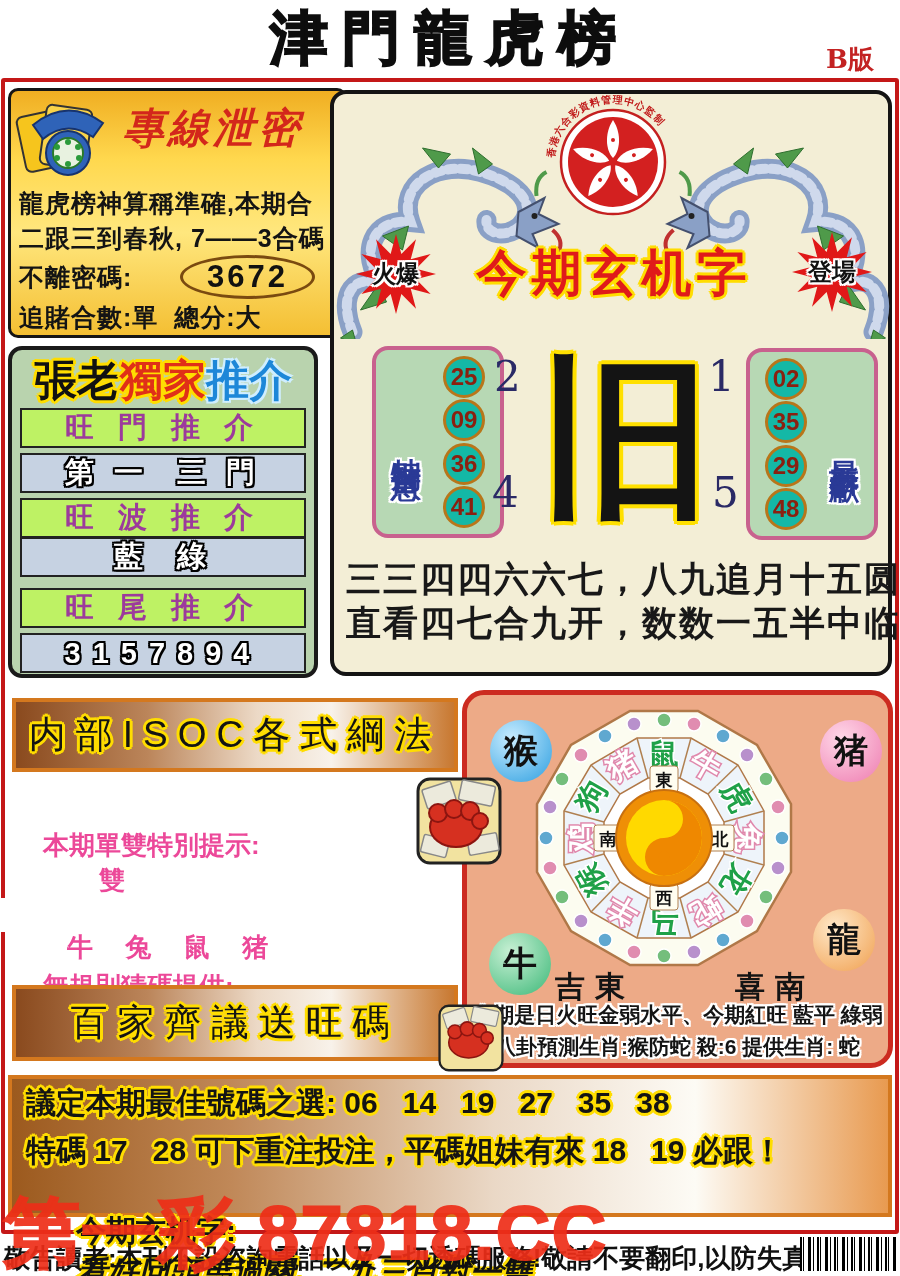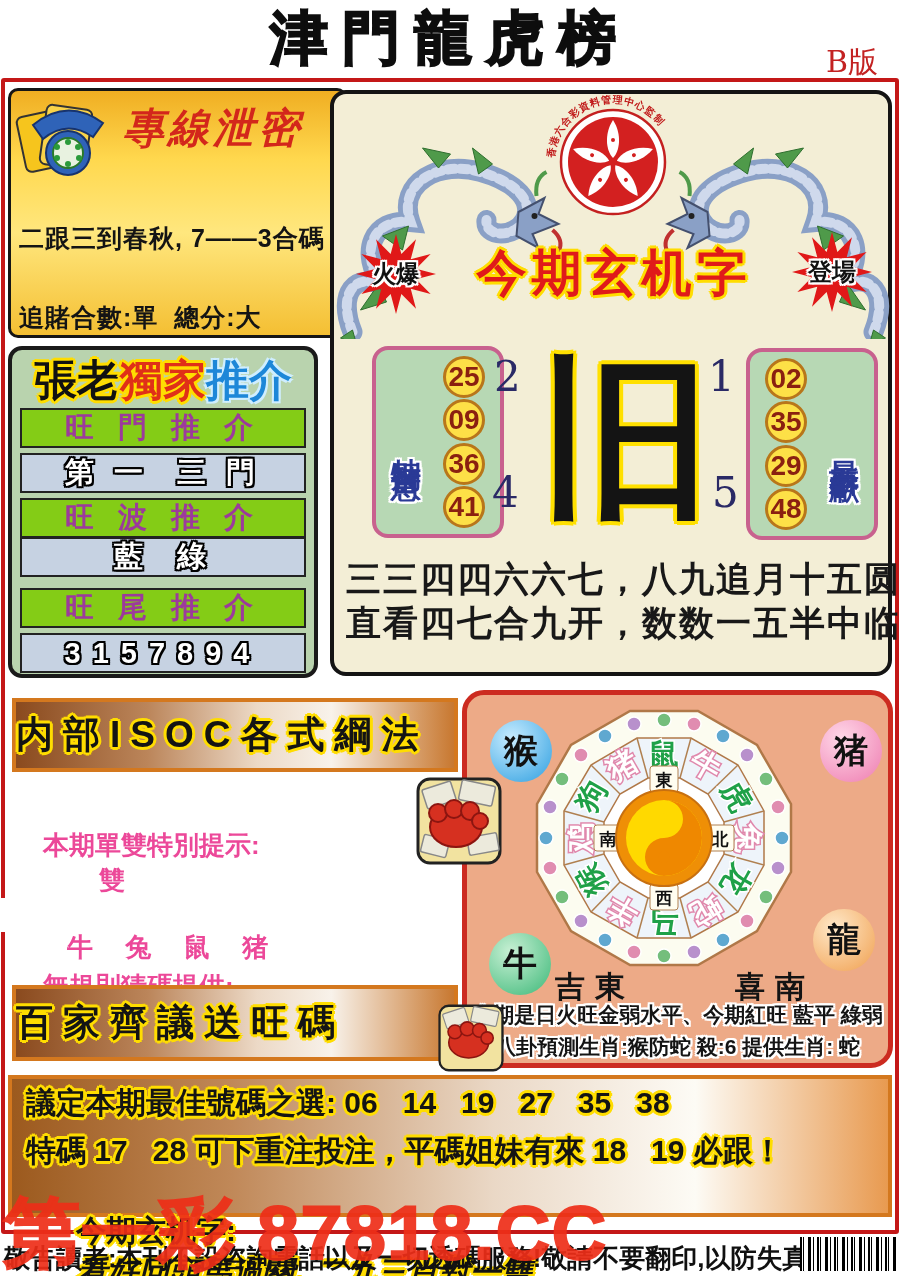--- a/index.html
+++ b/index.html
@@ -8,71 +8,71 @@
   .abs{position:absolute}
   
   .oy{text-shadow:-2px -2px 0 #ffdd00,2px -2px 0 #ffdd00,-2px 2px 0 #ffdd00,2px 2px 0 #ffdd00,
       0 -3px 0 #ffdd00,0 3px 0 #ffdd00,-3px 0 0 #ffdd00,3px 0 0 #ffdd00}
   .ow{text-shadow:-2px -2px 0 #fff,2px -2px 0 #fff,-2px 2px 0 #fff,2px 2px 0 #fff,
       0 -2px 0 #fff,0 2px 0 #fff,-2px 0 0 #fff,2px 0 0 #fff}
   .ob{text-shadow:-2px -2px 0 #000,2px -2px 0 #000,-2px 2px 0 #000,2px 2px 0 #000,
       0 -2px 0 #000,0 2px 0 #000,-2px 0 0 #000,2px 0 0 #000}
   #main-title{left:0;top:0;width:900px;text-align:center;font-size:58px;font-weight:bold;
       letter-spacing:14px;color:#0d0d0d;-webkit-text-stroke:2px #0d0d0d;font-family:"DejaVu Serif",serif}
-  #edition{left:826px;top:42px;font-size:30px;font-weight:normal;color:#c32222;font-family:"DejaVu Serif",serif}
+  #edition{left:826px;top:42px;font-size:26px;font-weight:bold;color:#c32222;font-family:"DejaVu Serif",serif}
   #page-border{left:1px;top:78px;width:890px;height:1148px;border:4px solid #c41818;border-radius:3px}
   
   #hotline-box{left:8px;top:88px;width:339px;height:250px;border:3px solid #151515;border-radius:10px;
       background:linear-gradient(180deg,#f0ae22,#ffd84e 28%,#ffe77e 58%,#f4bf33);box-sizing:border-box}
   #hotline-title{left:112px;top:10px;width:194px;font-size:41px;font-weight:bold;color:#d3271b;
       font-family:"DejaVu Serif",serif;letter-spacing:4px;font-style:italic}
   .hotline-line{left:8px;width:296px;font-size:25px;font-weight:bold;color:#141414;white-space:pre;letter-spacing:1px}
   #hotline-code-row{left:8px;top:164px;width:296px;display:flex;align-items:center;gap:10px}
   #hotline-code{display:inline-block;border:3px solid #7a4a10;border-radius:50%;padding:1px 24px;
       font-size:31px;font-weight:bold;letter-spacing:3px}
   
   #zhang-box{left:8px;top:346px;width:310px;height:332px;border:4px solid #1a1a1a;border-radius:14px;
       background:#b9d3ae;box-sizing:border-box}
   #zhang-header{left:0;top:2px;width:302px;text-align:center;font-size:43px;font-weight:bold;white-space:nowrap}
   .zh-black{color:#111}.zh-red{color:#e03018}.zh-blue{color:#1d87d8;
       text-shadow:-2px -2px 0 #cfeeff,2px -2px 0 #cfeeff,-2px 2px 0 #cfeeff,2px 2px 0 #cfeeff}
   .zrow{left:8px;width:286px;height:40px;border:2px solid #222;display:flex;align-items:center;
       justify-content:center;font-size:29px;font-weight:bold;white-space:pre;box-sizing:border-box}
-  .zrow-a{background:#84cc16;color:#9c3a9c;letter-spacing:8px}
+  .zrow-a{background:#bef264;color:#9c3a9c;letter-spacing:8px}
   .zrow-b{background:#c6d2e2;color:#fff;letter-spacing:6px}
   
   #mystic-box{left:330px;top:90px;width:562px;height:586px;border:4px solid #141414;border-radius:16px;
       background:#f3eed6;box-sizing:border-box}
   .dragon{left:2px;top:40px;width:235px;height:205px}
   .dragon.right{left:321px;transform:scaleX(-1)}
   #seal{left:210px;top:-6px;width:138px;height:138px}
   .burst{width:80px;height:80px;background:#e01818;display:flex;align-items:center;justify-content:center;
       clip-path:polygon(50% 0%,56.7% 24.9%,75% 6.7%,68.4% 31.6%,93.3% 25%,75.1% 43.3%,100% 50%,75.1% 56.7%,
       93.3% 75%,68.4% 68.4%,75% 93.3%,56.7% 75.1%,50% 100%,43.3% 75.1%,25% 93.3%,31.6% 68.4%,6.7% 75%,
       24.9% 56.7%,0% 50%,24.9% 43.3%,6.7% 25%,31.6% 31.6%,25% 6.7%,43.3% 24.9%);
       font-size:24px;font-weight:bold;color:#111}
   #banner{left:108px;top:146px;width:344px;text-align:center;font-size:50px;font-weight:bold;color:#e01a1a;
       letter-spacing:5px;font-family:"DejaVu Serif",serif;white-space:nowrap}
   .num-panel{width:132px;height:192px;border:4px solid #c8618e;border-radius:16px;background:#b7d8b4;
       box-sizing:border-box;display:flex;justify-content:space-around;align-items:center;padding:4px}
   .panel-title{writing-mode:vertical-rl;text-orientation:upright;font-size:30px;font-weight:bold;
       color:#2a3a96;letter-spacing:4px;line-height:1}
   .circle-col{display:flex;flex-direction:column;justify-content:space-between;height:172px}
-  .numball{width:36px;height:36px;border-radius:50%;background:#fde047;border:3px solid #b8761a;
-      display:flex;align-items:center;justify-content:center;font-size:28px;font-weight:bold;color:#8a2010;box-sizing:content-box}
+  .numball{width:36px;height:36px;border-radius:50%;background:#14b8a6;border:3px solid #b8761a;
+      display:flex;align-items:center;justify-content:center;font-size:24px;font-weight:bold;color:#8a2010;box-sizing:content-box}
   .corner-num{font-family:"DejaVu Serif",serif;font-size:42px;color:#2a2a66}
   #big-char{left:206px;top:248px;width:150px;height:200px;text-align:center;font-size:172px;line-height:192px;
       font-weight:bold;color:#141414;font-family:"DejaVu Serif",serif;
       text-shadow:-3px -3px 0 #ffe000,3px -3px 0 #ffe000,-3px 3px 0 #ffe000,3px 3px 0 #ffe000,
       0 -4px 0 #ffe000,0 4px 0 #ffe000,-4px 0 0 #ffe000,4px 0 0 #ffe000}
   .poem{left:12px;width:538px;text-align:center;font-size:35px;font-weight:bold;color:#181818;
       font-family:"DejaVu Serif",serif;letter-spacing:2px;white-space:nowrap}
   
   .bronze-hd{border:4px solid #d4781e;background:linear-gradient(90deg,#8a4a1e,#bb855a 30%,#ecd9c6 55%,#f8f2ea 72%,#c87830);
-      display:flex;align-items:center;justify-content:flex-start;font-size:37px;font-weight:bold;color:#141414;
+      display:flex;align-items:center;justify-content:center;font-size:37px;font-weight:normal;color:#141414;
       letter-spacing:10px;box-sizing:border-box;white-space:nowrap}
   .isoc-line{left:14px;width:446px;font-size:26px;font-weight:bold;color:#ec4899;white-space:pre}
   .isoc-num{font-family:"DejaVu Serif",serif;font-size:30px;font-weight:bold}
   #redact-strip{left:0;top:898px;width:460px;height:34px;background:#ffffff;border-radius:0 0 30px 0}
   
   #zodiac-box{left:462px;top:690px;width:431px;height:378px;border:5px solid #cc2b20;border-radius:22px;
       background:#edaa87;box-sizing:border-box;z-index:2}
   .zcorner{width:62px;height:62px;border-radius:50%;display:flex;align-items:center;justify-content:center;
       font-size:34px;font-weight:bold;color:#111}
   #corner-monkey{left:23px;top:25px;background:radial-gradient(circle at 35% 30%,#c8ecff,#2e9fe0)}
@@ -118,21 +118,26 @@
           <circle cx="53" cy="47" r="3"></circle>
             <circle cx="63" cy="52" r="3"></circle>
             <circle cx="64" cy="63" r="3"></circle>
           <circle cx="53" cy="69" r="3"></circle>
             <circle cx="42" cy="63" r="3"></circle>
             <circle cx="42" cy="52" r="3"></circle>
         </g>
       </svg>
     </div>
     <div id="hotline-title" class="abs">專線泄密</div>
+    <div class="abs hotline-line" style="top:96px">龍虎榜神算稱準確,本期合</div>
     <div class="abs hotline-line" style="top:131px">二跟三到春秋, 7——3合碼</div>
+    <div id="hotline-code-row" class="abs">
+      <span class="hotline-line" style="position:static">不離密碼:</span>
+      <span id="hotline-code">3672</span>
+    </div>
     <div class="abs hotline-line" style="top:210px">追賭合數:單  總分:大</div>
   </div>
 
   <div id="zhang-box" class="abs">
     <div id="zhang-header" class="abs">
       <span class="zh-black oy">張老</span><span class="zh-red oy">獨家</span><span class="zh-blue">推介</span>
     </div>
     <div class="abs zrow zrow-a" style="top:58px">旺 門 推 介</div>
     <div class="abs zrow zrow-b ob" style="top:103px">第 一  三 門</div>
     <div class="abs zrow zrow-a" style="top:148px">旺 波 推 介</div>

